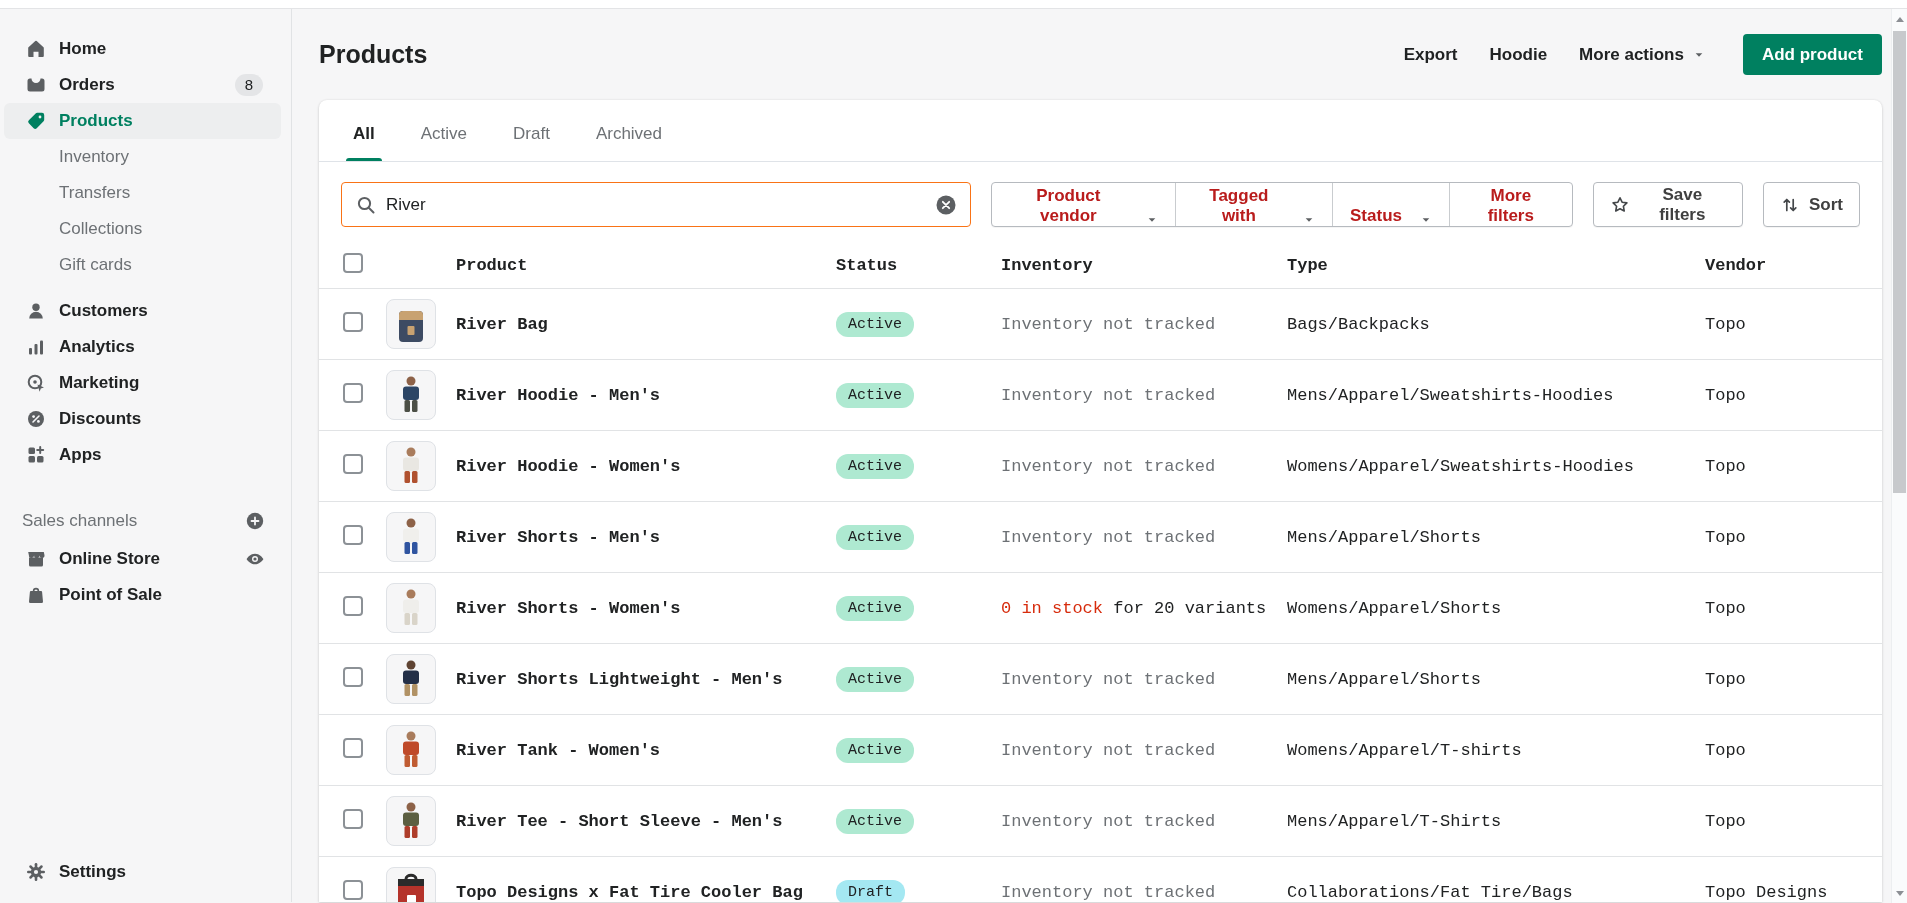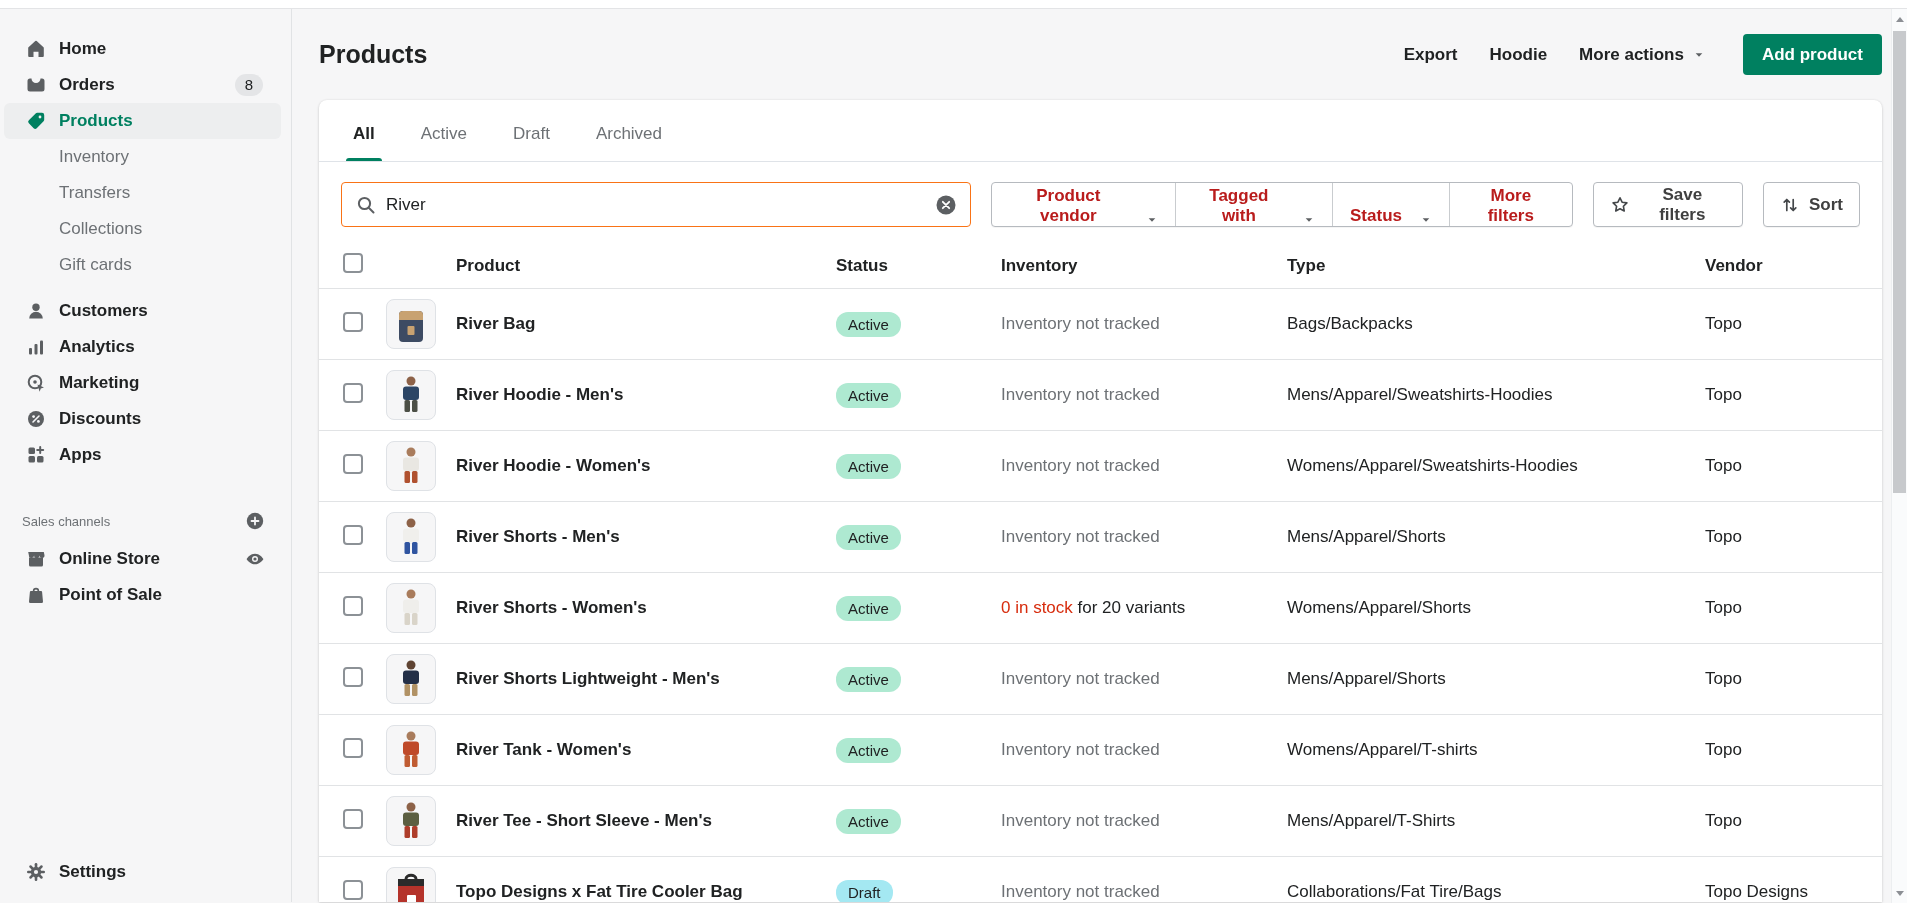--- a/index.html
+++ b/index.html
@@ -39,21 +39,21 @@
   .nav-badge {
     margin-left: auto; background: #e4e5e7; color: #202223;
     font-size: 15px; font-weight: 400; border-radius: 11px;
     padding: 2px 10px; line-height: 18px;
   }
   .channels { margin-top: 36px; }
   .channels-header {
     display: flex; align-items: center; height: 24px;
     padding: 0 26px 0 22px; margin-bottom: 8px;
   }
-  .channels-heading { color: #6d7175; font-size: 13px; }
+  .channels-heading { color: #6d7175; font-size: 17px; }
   .icon-btn { margin-left: auto; width: 20px; height: 20px; color: #5c5f62; cursor: pointer; display: flex; border: none; background: none; }
   .icon-btn svg { width: 20px; height: 20px; }
   .sidebar-spacer { flex: 1; }
   .settings-item { margin-bottom: 12px; }
 
   
   .main { flex: 1; min-width: 0; padding: 0 25px 0 27px; display: flex; flex-direction: column; }
   .page-header { height: 91px; flex: none; display: flex; align-items: center; }
   .page-title { font-size: 25px; font-weight: 700; color: #202223; }
   .header-actions { margin-left: auto; display: flex; align-items: center; gap: 32px; }
@@ -107,21 +107,21 @@
     box-shadow: 0 1px 0 rgba(0,0,0,0.04);
   }
   .outline-btn .b-icon { width: 20px; height: 20px; color: #44474a; display: flex; }
   .outline-btn .b-icon svg { width: 20px; height: 20px; }
 
   
   .table { flex: 1; min-height: 0; display: flex; flex-direction: column; }
   .thead, .trow {
     display: grid;
     grid-template-columns: 43px 70px 380px 165px 286px 418px minmax(0,1fr);
-    align-items: center; padding: 0 24px;
+    align-items: center; padding: 0 24px; font-family: Liberation Mono, monospace;
   }
   .thead { height: 46px; flex: none; border-bottom: 1px solid #e1e3e5; }
   .th { font-weight: 600; color: #202223; }
   .trow { height: 71px; flex: none; border-bottom: 1px solid #e1e3e5; background: #fff; cursor: pointer; }
   .checkbox {
     width: 20px; height: 20px; border: 2px solid #8c9196; border-radius: 4px;
     background: #fff; display: inline-block; cursor: pointer;
   }
   .thumb {
     width: 50px; height: 50px; border: 1px solid #dfe2e6; border-radius: 8px;

